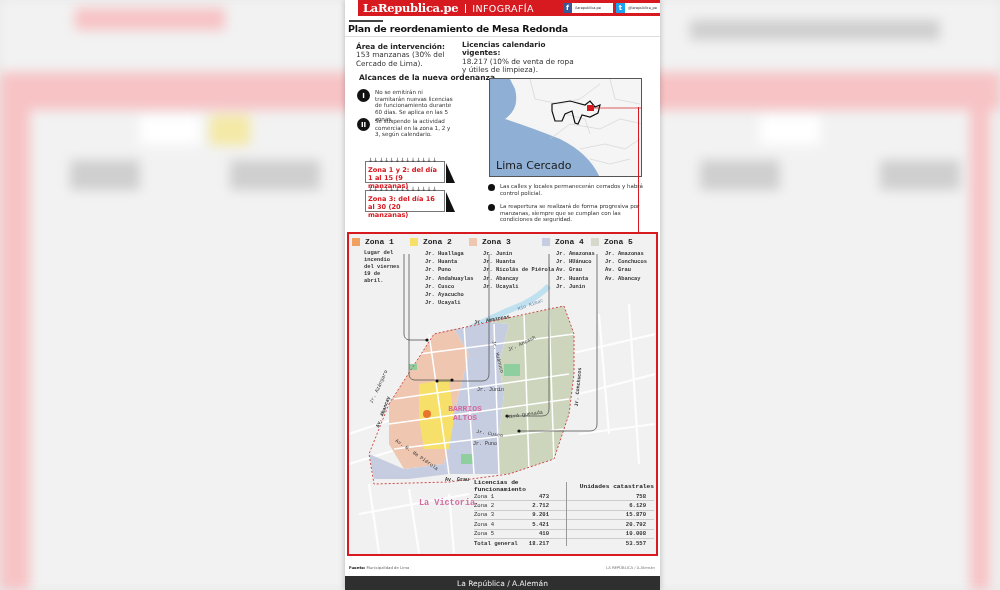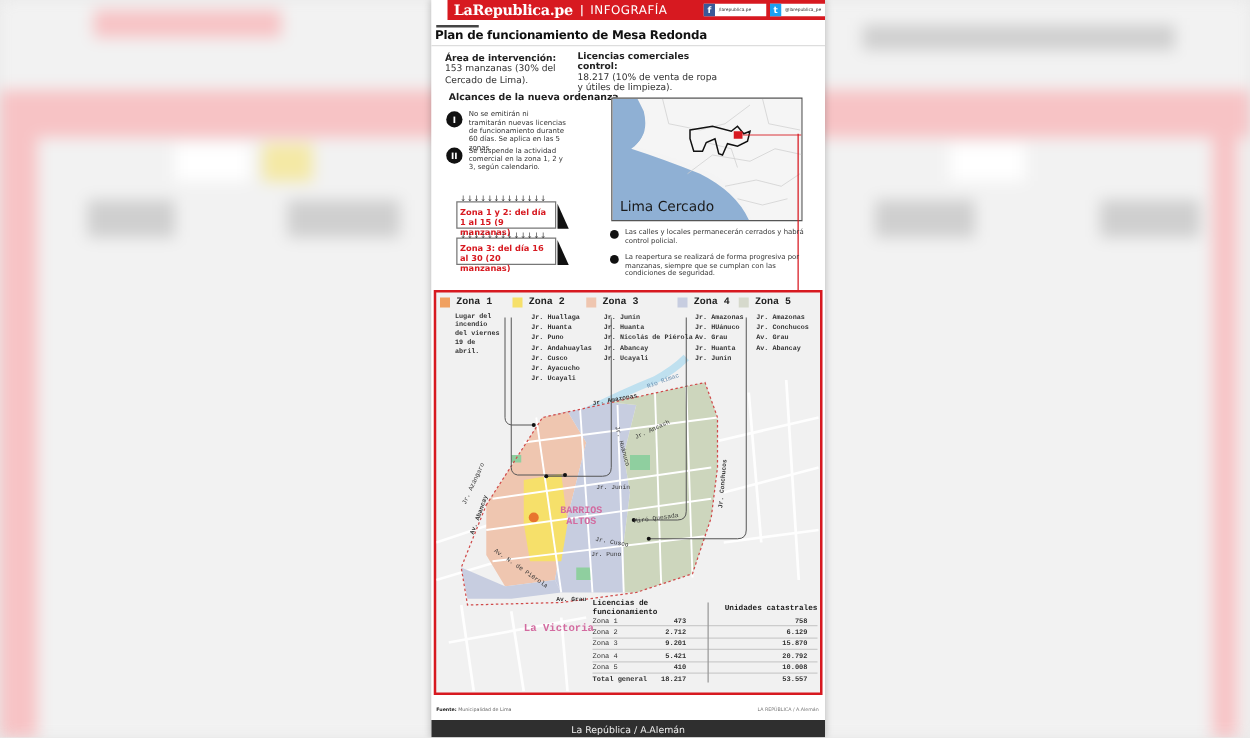--- a/index.html
+++ b/index.html
@@ -116,28 +116,28 @@
       <span class="ico">f</span>
       <span class="handle">/larepublica.pe</span>
     </div>
     <div class="social tw">
       <span class="ico">t</span>
       <span class="handle">@larepublica_pe</span>
     </div>
   </div>
 
   <div class="title-rule"></div>
-  <div class="title">Plan de funcionamiento de Mesa Redonda</div>
+  <div class="title">Plan de reordenamiento de Mesa Redonda</div>
   <div class="title-line"></div>
 
   <div class="info info1">
     <b>Área de intervención:</b> <span>153 manzanas (30% del Cercado de Lima).</span>
   </div>
   <div class="info info2">
-    <b>Licencias comerciales control:</b><br><span>18.217 (10% de venta de ropa y útiles de limpieza).</span>
+    <b>Licencias calendario vigentes:</b><br><span>18.217 (10% de venta de ropa y útiles de limpieza).</span>
   </div>
 
   <div class="sub-title">Alcances de la nueva ordenanza</div>
   <div class="point p1">
     <span class="num">I</span>
     <span class="txt">No se emitirán ni tramitarán nuevas licencias de funcionamiento durante 60 días. Se aplica en las 5 zonas.</span>
   </div>
   <div class="point p2">
     <span class="num">II</span>
     <span class="txt">Se suspende la actividad comercial en la zona 1, 2 y 3, según calendario.</span>

